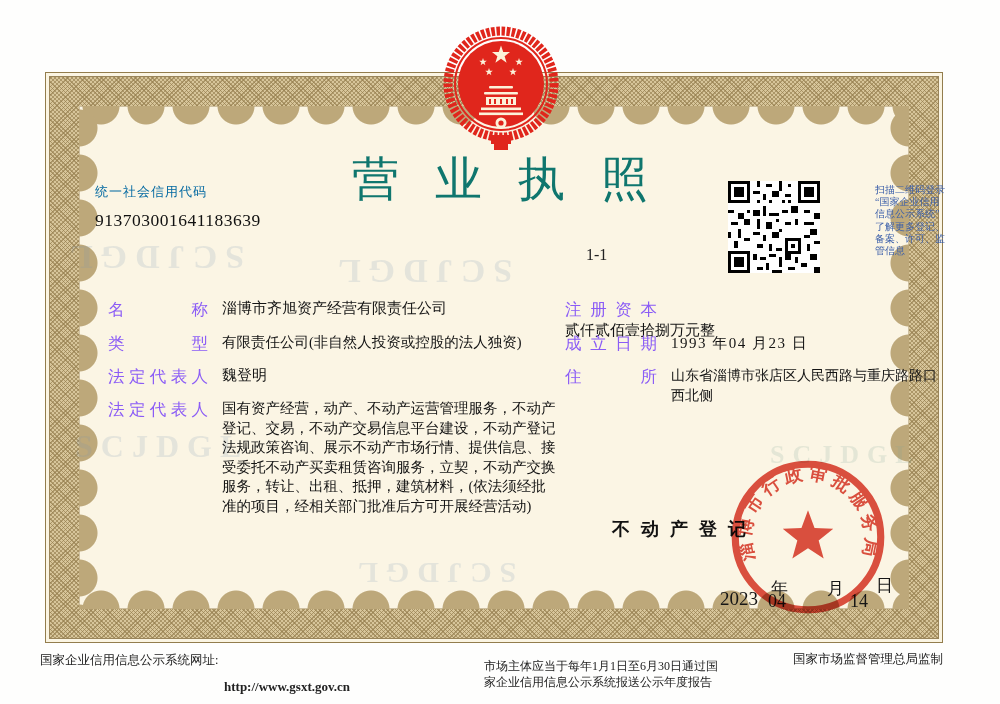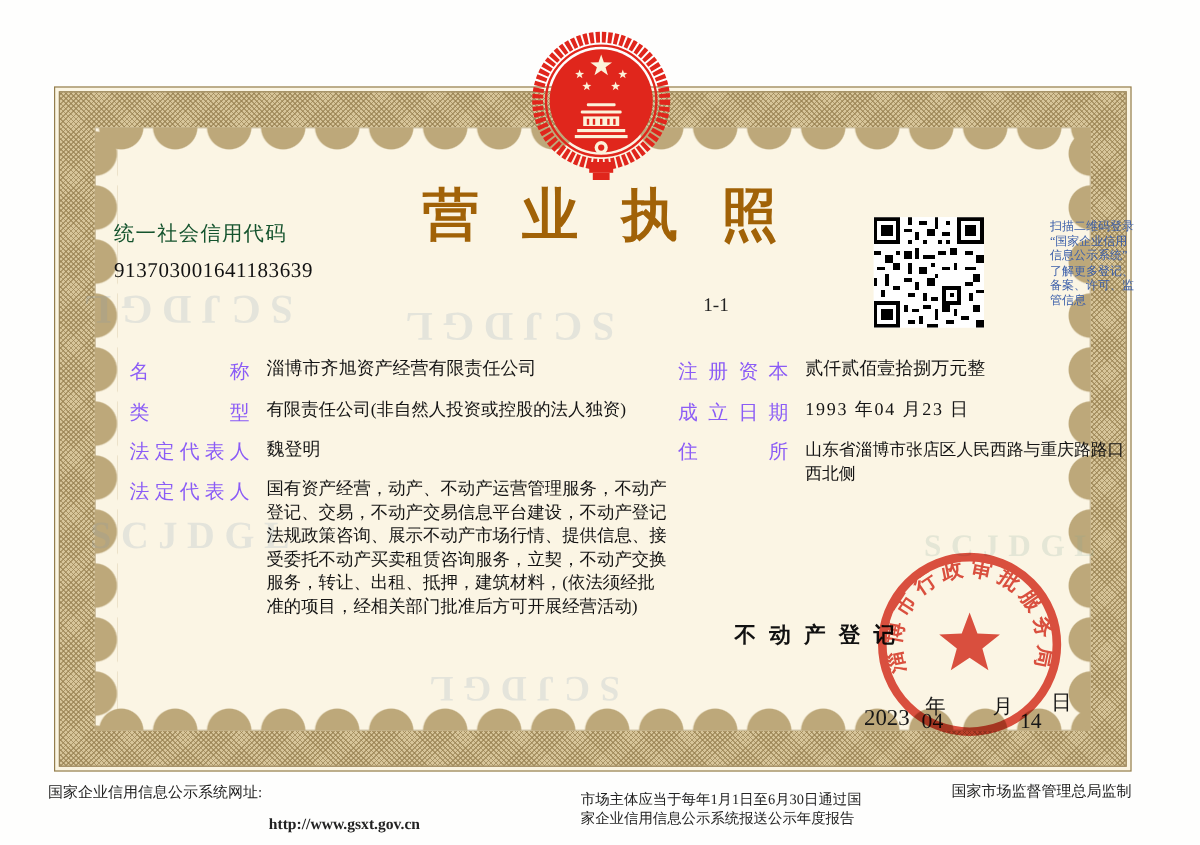--- a/index.html
+++ b/index.html
@@ -22,26 +22,26 @@
   .sc-left, .sc-right { position:absolute; top:33px; bottom:33px; width:19px; }
   .sc-left  { left:33px;  background:radial-gradient(circle 20px at 0px 22px,  #bda87a 0 18px, rgba(0,0,0,0) 19px); background-size:19px 45px; background-repeat:repeat-y; }
   .sc-right { right:33px; background:radial-gradient(circle 20px at 19px 22px, #bda87a 0 18px, rgba(0,0,0,0) 19px); background-size:19px 45px; background-repeat:repeat-y; }
 
   
   .wm { position:absolute; font-family:"Liberation Serif",serif; font-weight:bold;
         color:rgba(120,150,175,.17); letter-spacing:8px; pointer-events:none; }
 
   
   .credit-block { position:absolute; left:95px; top:183px; }
-  .credit-label { font-size:17px; letter-spacing:1px; color:#14532d; font-family:"Liberation Serif",serif; }
+  .credit-label { font-size:13px; letter-spacing:1px; color:#0369a1; font-family:"Liberation Serif",serif; }
   .credit-code  { margin-top:9px; font-size:17.5px; letter-spacing:.5px; color:#111; }
 
   .title-wrap { position:absolute; left:240px; top:148px; width:520px; text-align:center; }
-  .doc-title  { font-family:"Liberation Sans",sans-serif; font-weight:700; font-size:47px;
-                letter-spacing:36px; padding-left:36px; color:#a16207; }
+  .doc-title  { font-family:"Liberation Sans",sans-serif; font-weight:400; font-size:47px;
+                letter-spacing:36px; padding-left:36px; color:#0f766e; }
   .doc-subtitle { margin-top:14px; font-size:25px; font-weight:bold; letter-spacing:10px; padding-left:10px; color:#141414; }
   .page-num { position:absolute; left:586px; top:246px; font-size:16px; color:#222; }
 
   .qr-box  { position:absolute; left:728px; top:181px; width:92px; height:92px; background:#fff; }
   .qr-note { position:absolute; left:831px; top:184px; width:82px; font-size:10px; line-height:12.2px;
              color:#3a5ea9; white-space:pre-line; font-family:"Liberation Serif",serif;margin-left:44px; }
 
   
   .frow { position:absolute; display:flex; }
   .flabel { font-size:16.5px; color:#8b5cf6; flex:none; text-align:justify; text-align-last:justify; }
@@ -215,25 +215,25 @@
   </div>
   <div class="frow" style="left:108px; top:333px; width:450px;">
     <span class="flabel w100">类型</span>
     <span class="fvalue" style="width:336px; font-size:14.5px;">有限责任公司(非自然人投资或控股的法人独资)</span>
   </div>
   <div class="frow" style="left:108px; top:399px; width:450px;">
     <span class="flabel w100">法定代表人</span>
     <span class="fvalue" style="width:336px;">国有资产经营，动产、不动产运营管理服务，不动产登记、交易，不动产交易信息平台建设，不动产登记法规政策咨询、展示不动产市场行情、提供信息、接受委托不动产买卖租赁咨询服务，立契，不动产交换服务，转让、出租、抵押，建筑材料，(依法须经批准的项目，经相关部门批准后方可开展经营活动)</span>
   </div>
 
-  <div class="frow" style="left:565px; top:299px; width:380px;">
+  <div class="frow" style="left:565px; top:299px; width:380px;flex-direction:column;">
     <span class="flabel w92">注册资本</span>
     <span class="fvalue" style="width:270px; font-size:15px;">贰仟贰佰壹拾捌万元整</span>
   </div>
-  <div class="frow" style="left:565px; top:333px; width:380px;">
+  <div class="frow" style="left:565px; top:333px; width:380px;align-items:center;">
     <span class="flabel w92">成立日期</span>
     <span class="fvalue" style="width:270px; font-size:15px; letter-spacing:1.5px;">1993 年04 月23 日</span>
   </div>
   <div class="frow" style="left:565px; top:366px; width:382px;">
     <span class="flabel w92">住所</span>
     <span class="fvalue" style="width:284px; font-size:14px;">山东省淄博市张店区人民西路与重庆路路口西北侧</span>
   </div>
 
   <div class="reg-authority">不动产登记</div>
 

